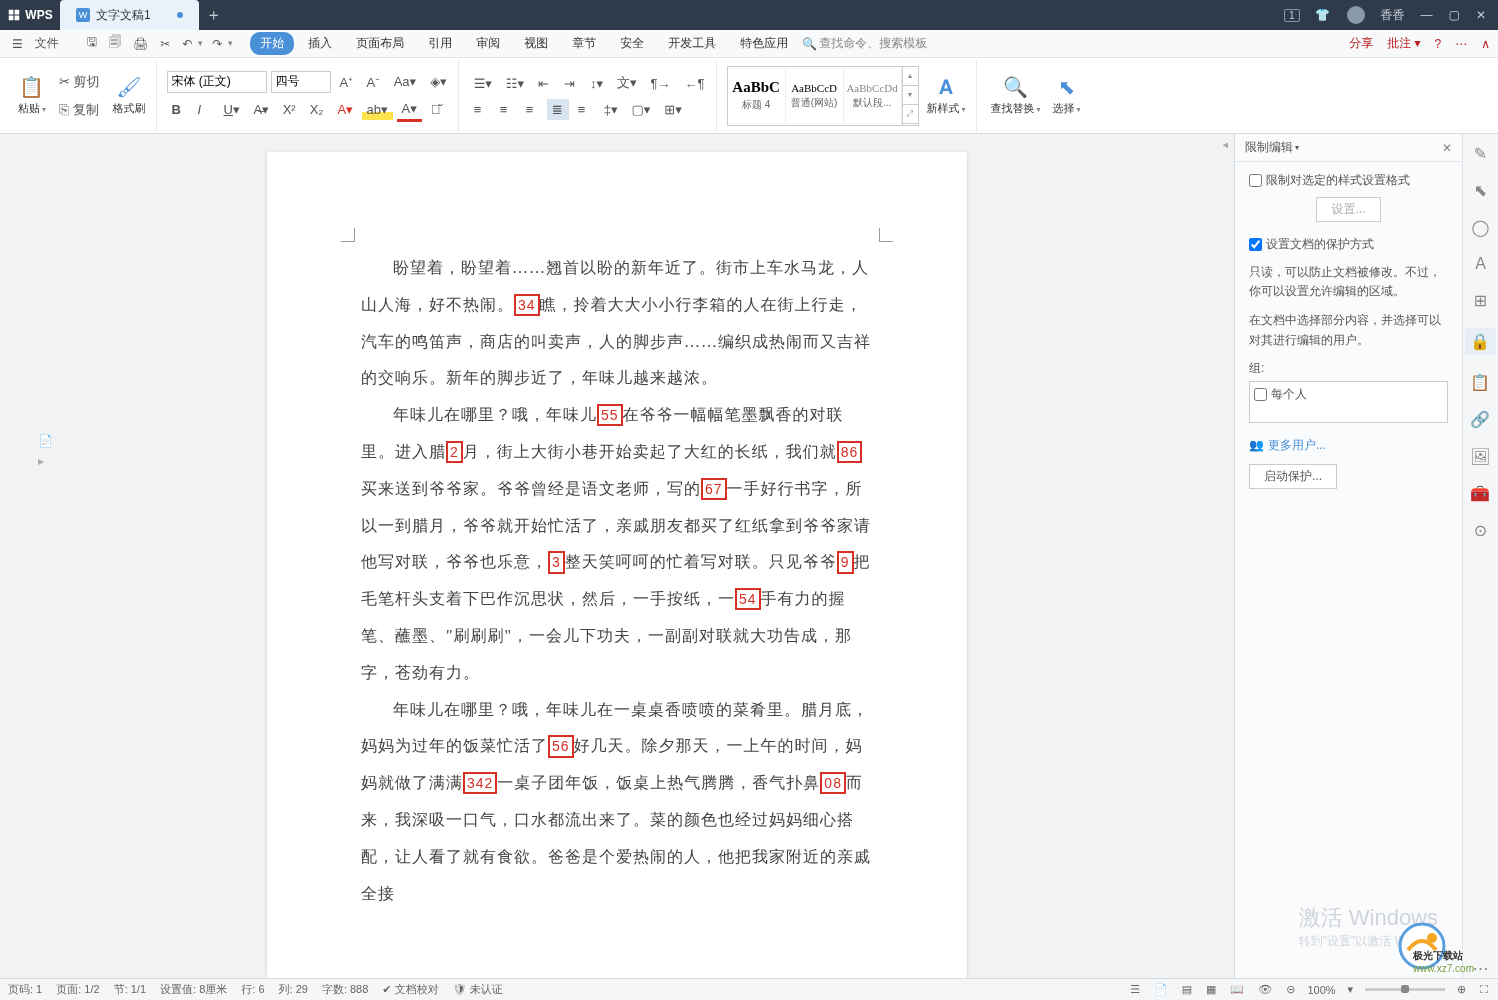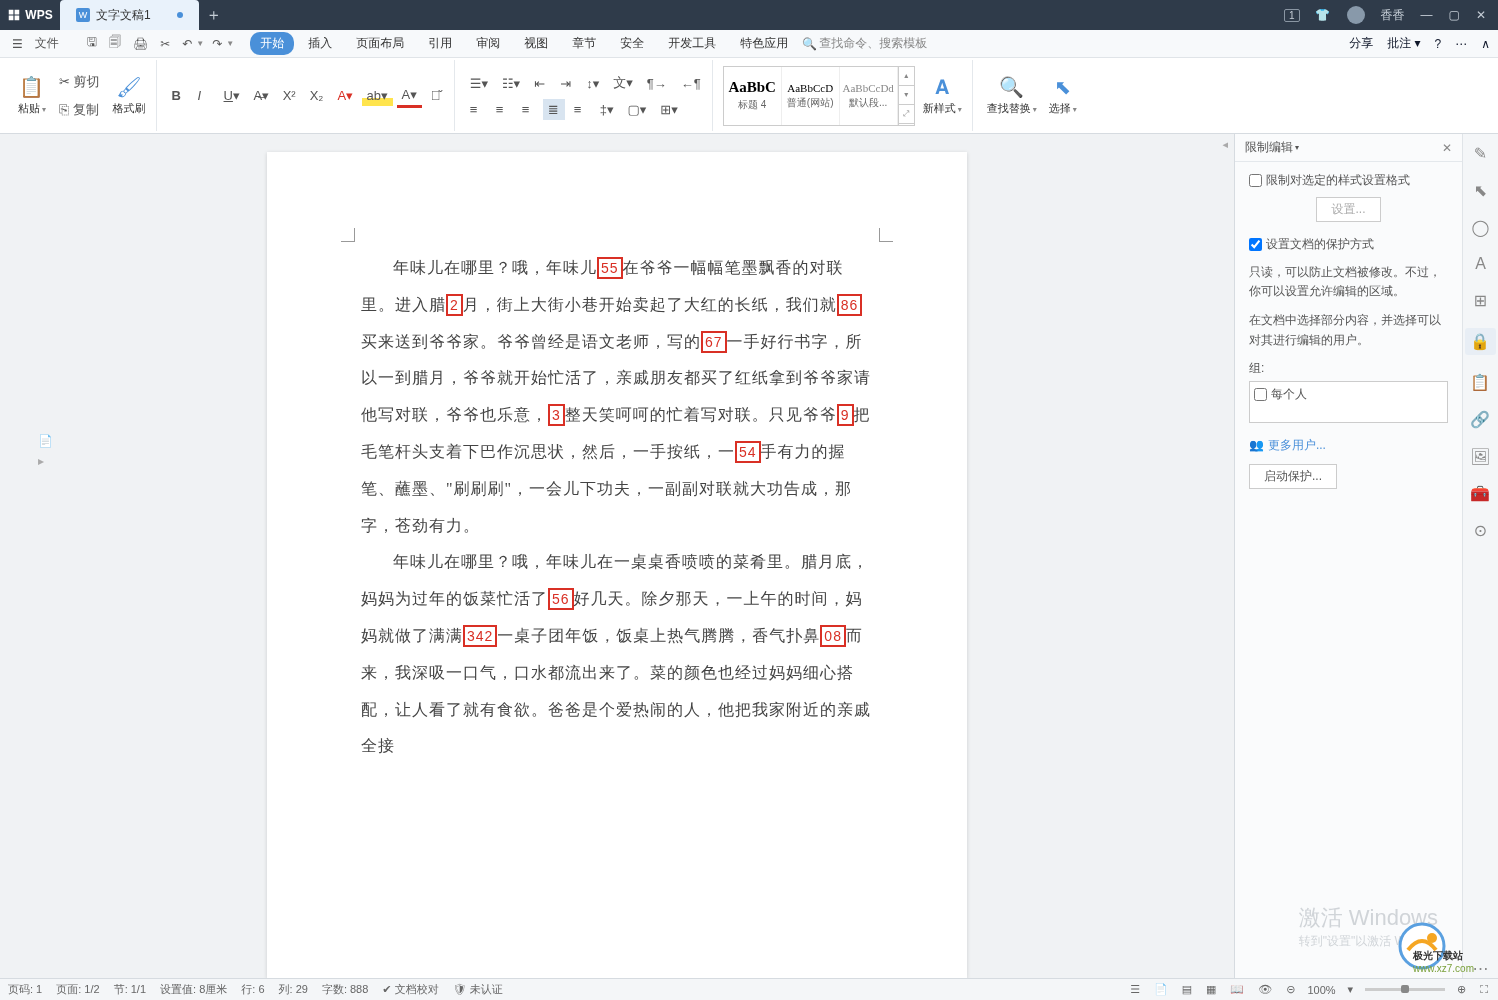--- a/index.html
+++ b/index.html
@@ -17,21 +17,21 @@
 .titlebar .win-controls > * { cursor: pointer; }
 .titlebar .avatar { width: 18px; height: 18px; border-radius: 50%; background: #8899aa; display: inline-block; }
 
 
 .menubar { height: 28px; background: #f7f9fb; border-bottom: 1px solid #e0e4e8; display: flex; align-items: center; padding: 0 8px; gap: 4px; }
 .menubar .icon-btn { padding: 2px 4px; color: #555; cursor: pointer; }
 .menubar .dropdown-arrow { font-size: 8px; color: #888; margin-left: -4px; }
 .menubar .tab-btn { padding: 3px 10px; color: #333; cursor: pointer; }
 .menubar .tab-btn.active { background: #4a90d9; color: #fff; border-radius: 10px; }
 .menubar .search-box { display: flex; align-items: center; gap: 2px; color: #888; }
-.menubar .right-seg { margin-left: auto; display: flex; align-items: center; gap: 14px; color: #0f172a; }
+.menubar .right-seg { margin-left: auto; display: flex; align-items: center; gap: 14px; color: #b91c1c; }
 
 
 .ribbon { height: 76px; background: #fff; border-bottom: 1px solid #d6dbe0; display: flex; align-items: stretch; padding: 2px 8px; gap: 4px; }
 .ribbon .group { display: flex; align-items: center; padding: 0 6px; border-right: 1px solid #e4e8ec; gap: 4px; }
 .ribbon .group:last-child { border-right: none; }
 .ribbon .vstack { display: flex; flex-direction: column; align-items: center; justify-content: center; gap: 2px; padding: 0 4px; cursor: pointer; }
 .ribbon .vstack .big-icon { width: 24px; height: 24px; display: flex; align-items: center; justify-content: center; font-size: 20px; color: #4a90d9; }
 .ribbon .vstack .label { font-size: 11px; color: #333; white-space: nowrap; }
 .ribbon .two-row { display: flex; flex-direction: column; gap: 4px; justify-content: center; }
 .ribbon .btn-row { display: flex; gap: 4px; align-items: center; }
@@ -176,20 +176,28 @@
     </div>
     <div class="vstack">
       <span class="big-icon">🖌</span>
       <span class="label">格式刷</span>
     </div>
   </div>
 
   <div class="group">
     <div class="two-row">
       <div class="btn-row">
+        <input class="combo font-combo" value="宋体 (正文)" style="">
+        <input class="combo size-combo" value="四号" style="">
+        <span class="tool-btn">A⁺</span>
+        <span class="tool-btn">A⁻</span>
+        <span class="tool-btn">Aa▾</span>
+        <span class="tool-btn">◈▾</span>
+      </div>
+      <div class="btn-row">
         <span class="tool-btn"><b>B</b></span>
         <span class="tool-btn"><i>I</i></span>
         <span class="tool-btn"><u>U</u>▾</span>
         <span class="tool-btn">A̶▾</span>
         <span class="tool-btn">X²</span>
         <span class="tool-btn">X₂</span>
         <span class="tool-btn" style="color:#d93025;">A▾</span>
         <span class="tool-btn" style="background:linear-gradient(#fff 60%,#ffe44d 60%);">ab▾</span>
         <span class="tool-btn" style="border-bottom:3px solid #d93025;">A▾</span>
         <span class="tool-btn">字̌</span>
@@ -263,20 +271,23 @@
 <div class="workarea">
   <div class="doc-viewport">
     <div class="margin-icons">
       <span>📄</span>
       <span>▸</span>
     </div>
     <div class="page">
       <div class="page-corner tl"></div>
       <div class="page-corner tr"></div>
       <div class="text">
+        <div class="para">
+          <span>盼望着，盼望着……翘首以盼的新年近了。街市上车水马龙，人山人海，好不热闹。</span><span class="redbox">34</span><span>瞧，拎着大大小小行李箱的人在街上行走，汽车的鸣笛声，商店的叫卖声，人的脚步声……编织成热闹而又吉祥的交响乐。新年的脚步近了，年味儿越来越浓。</span>
+        </div>
         <div class="para">
           <span>年味儿在哪里？哦，年味儿</span><span class="redbox">55</span><span>在爷爷一幅幅笔墨飘香的对联里。进入腊</span><span class="redbox">2</span><span>月，街上大街小巷开始卖起了大红的长纸，我们就</span><span class="redbox">86</span><span>买来送到爷爷家。爷爷曾经是语文老师，写的</span><span class="redbox">67</span><span>一手好行书字，所以一到腊月，爷爷就开始忙活了，亲戚朋友都买了红纸拿到爷爷家请他写对联，爷爷也乐意，</span><span class="redbox">3</span><span>整天笑呵呵的忙着写对联。只见爷爷</span><span class="redbox">9</span><span>把毛笔杆头支着下巴作沉思状，然后，一手按纸，一</span><span class="redbox">54</span><span>手有力的握笔、蘸墨、"刷刷刷"，一会儿下功夫，一副副对联就大功告成，那字，苍劲有力。</span>
         </div>
         <div class="para">
           <span>年味儿在哪里？哦，年味儿在一桌桌香喷喷的菜肴里。腊月底，妈妈为过年的饭菜忙活了</span><span class="redbox">56</span><span>好几天。除夕那天，一上午的时间，妈妈就做了满满</span><span class="redbox">342</span><span>一桌子团年饭，饭桌上热气腾腾，香气扑鼻</span><span class="redbox">08</span><span>而来，我深吸一口气，口水都流出来了。菜的颜色也经过妈妈细心搭配，让人看了就有食欲。爸爸是个爱热闹的人，他把我家附近的亲戚全接</span>
         </div>
       </div>
     </div>
     <div style="position:absolute;top:4px;right:6px;color:#aaa;font-size:11px;">◂</div>
   </div>

